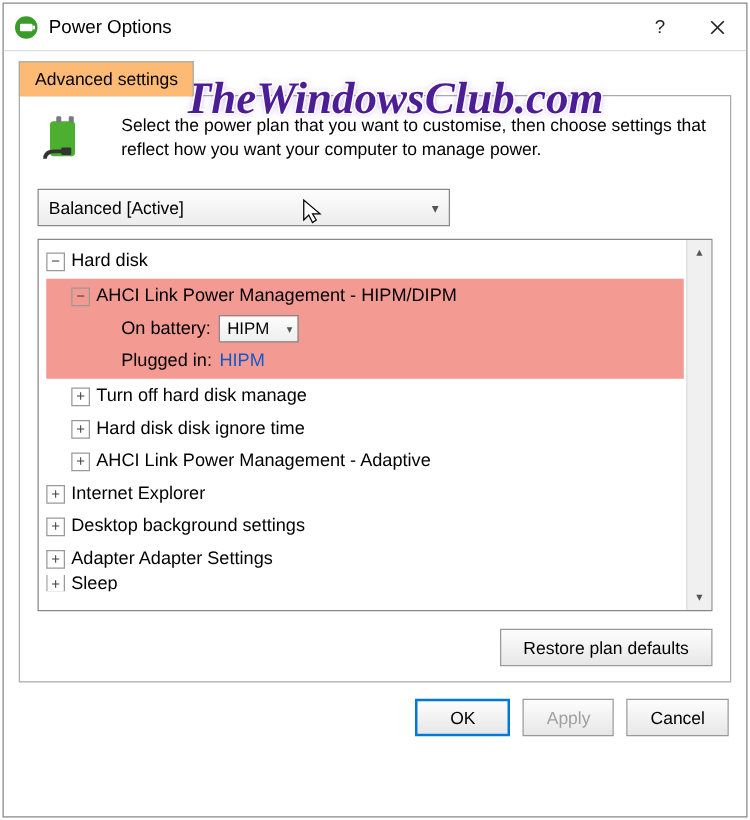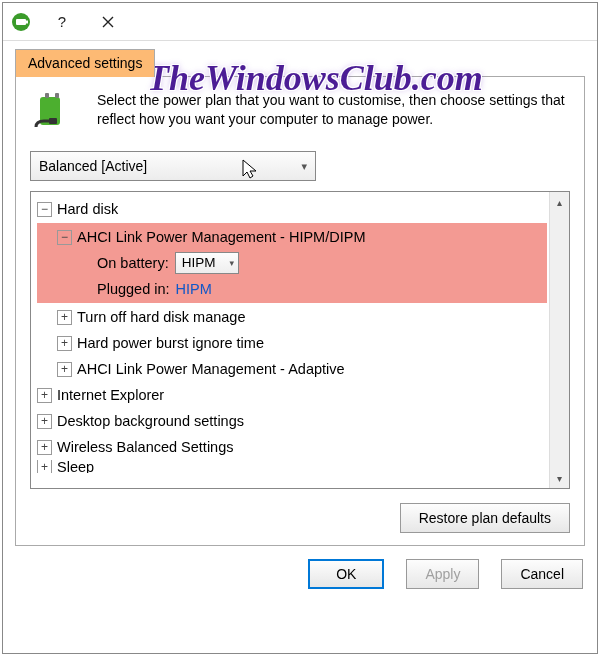--- a/index.html
+++ b/index.html
@@ -8,21 +8,21 @@
   .titlebar { height: 38px; display: flex; align-items: center; padding: 0 0 0 8px; border-bottom: 1px solid #ddd; }
   .titlebar-icon { width: 20px; height: 20px; margin-right: 8px; }
   .titlebar-title { flex: 1; font-size: 15px; }
   .titlebar-btn { width: 46px; height: 38px; display: flex; align-items: center; justify-content: center; font-size: 15px; color: #222; }
   .tab-row { padding: 8px 12px 0 12px; position: relative; }
   .tab { display: inline-block; padding: 5px 12px 6px 12px; border: 1px solid #aaa; border-bottom: none; background: #fdba74; font-size: 14px; position: relative; z-index: 2; }
   .tab-panel { border: 1px solid #aaa; margin: 0 12px 12px 12px; position: relative; top: -1px; padding: 14px 14px 12px 14px; background: #fff; }
   .instr-row { display: flex; align-items: flex-start; gap: 23px; margin-bottom: 16px; }
   .battery-icon { width: 44px; height: 44px; flex-shrink: 0; }
   .instructions { font-size: 14px; line-height: 1.35; }
-  .plan-dropdown { width: 286px; height: 30px; border: 1px solid #888; background: linear-gradient(#fdfdfd,#ececec); display: flex; align-items: center; padding: 0 8px; font-size: 14px; position: relative; margin-bottom: 10px; }
+  .plan-dropdown { width: 330px; height: 30px; border: 1px solid #888; background: linear-gradient(#fdfdfd,#ececec); display: flex; align-items: center; padding: 0 8px; font-size: 14px; position: relative; margin-bottom: 10px; }
   .plan-dropdown .chev { margin-left: auto; font-size: 11px; color: #555; }
   .cursor { position: absolute; left: 210px; top: 6px; pointer-events: none; }
   .tree-wrap { border: 1px solid #888; height: 298px; background: #fff; position: relative; display: flex; }
   .tree-body { flex: 1; overflow: hidden; padding: 4px 2px 4px 6px; font-size: 14.5px; line-height: 26px; }
   .tree-vscroll { width: 20px; background: #f0f0f0; border-left: 1px solid #ddd; display: flex; flex-direction: column; align-items: center; justify-content: space-between; }
   .scroll-arrow { height: 20px; display: flex; align-items: center; justify-content: center; font-size: 10px; color: #555; width:100%; }
   .node { display: flex; align-items: center; white-space: nowrap; }
   .expander { width: 15px; height: 15px; border: 1px solid #999; display: inline-flex; align-items: center; justify-content: center; font-size: 12px; line-height: 1; margin-right: 5px; color: #444; flex-shrink:0; }
   .spacer { display: inline-block; width: 20px; flex-shrink:0; }
   .hl-zone { background: #f39a93; padding: 1px 0; margin: 1px 0; }
@@ -30,35 +30,36 @@
   .sub { display: flex; align-items: center; text-align: center; }
   .setting-label { margin-right: 6px; }
   .mini-dd { display: inline-flex; align-items: center; border: 1px solid #888; background: linear-gradient(#fdfdfd,#eee); height: 22px; padding: 0 4px 0 6px; font-size: 13.5px; gap: 14px; }
   .mini-dd .chev { font-size: 9px; color: #555; }
   .linkval { color: #1258c7; }
   .half-cut { height: 13px; overflow: hidden; }
   .restore-row { display: flex; justify-content: flex-end; margin-top: 14px; }
   .btn { border: 1px solid #999; background: linear-gradient(#fdfdfd,#e7e7e7); font-size: 14px; height: 30px; padding: 4px 18px; display: inline-flex; align-items: center; justify-content: center; }
   .btn.disabled { color: #a0a0a0; }
   .btn.default { border: 2px solid #0078d7; padding: 0 26px; }
-  .bottom-row { display: flex; justify-content: flex-end; gap: 22px; padding: 0 14px 14px 0; }
+  .bottom-row { display: flex; justify-content: flex-end; gap: 10px; padding: 0 14px 14px 0; }
   .watermark { position: absolute; top: 54px; left: 144px; font-family: Georgia, 'Times New Roman', serif; font-style: italic; font-size: 36px; font-weight: 600; color: #4c1d95; text-shadow: -1px -1px 0 #fff, 1px -1px 0 #fff, -1px 1px 0 #fff, 1px 1px 0 #fff, 0 0 6px rgba(120,60,200,.4); pointer-events: none; }
 </style>
 </head>
 <body>
 
 <div class="dialog">
   <div class="titlebar">
     <span class="titlebar-icon">
       <svg viewBox="0 0 20 20">
           <circle cx="10" cy="10" r="9" fill="#3a9b2a"></circle>
           <rect x="5" y="7" width="10" height="6" rx="1" fill="#fff"></rect>
           <rect x="15" y="8.5" width="2" height="3" fill="#fff"></rect>
         </svg>
     </span>
+    <span class="titlebar-title">Power Options</span>
     <div class="titlebar-btn">?</div>
     <div class="titlebar-btn">
       <svg width="12" height="12" viewBox="0 0 12 12">
           <path d="M1 1 L11 11 M11 1 L1 11" stroke="#222" stroke-width="1.4"></path>
         </svg>
     </div>
   </div>
 
   <div class="tab-row">
     <div class="tab">Advanced settings</div>
@@ -121,38 +122,38 @@
         </div>
 
         <div class="node">
           <span class="spacer"></span>
           <span class="expander">+</span>
           <span>Turn off hard disk manage</span>
         </div>
         <div class="node">
           <span class="spacer"></span>
           <span class="expander">+</span>
-          <span>Hard power burst ignore time</span>
+          <span>Hard disk disk ignore time</span>
         </div>
         <div class="node">
           <span class="spacer"></span>
           <span class="expander">+</span>
           <span>AHCI Link Power Management - Adaptive</span>
         </div>
         <div class="node">
           <span class="expander">+</span>
           <span>Internet Explorer</span>
         </div>
         <div class="node">
           <span class="expander">+</span>
           <span>Desktop background settings</span>
         </div>
         <div class="node">
           <span class="expander">+</span>
-          <span>Wireless Balanced Settings</span>
+          <span>Adapter Adapter Settings</span>
         </div>
         <div class="node half-cut">
           <span class="expander">+</span>
           <span>Sleep</span>
         </div>
       </div>
       <div class="tree-vscroll">
         <div class="scroll-arrow">▴</div>
         <div class="scroll-arrow">▾</div>
       </div>

